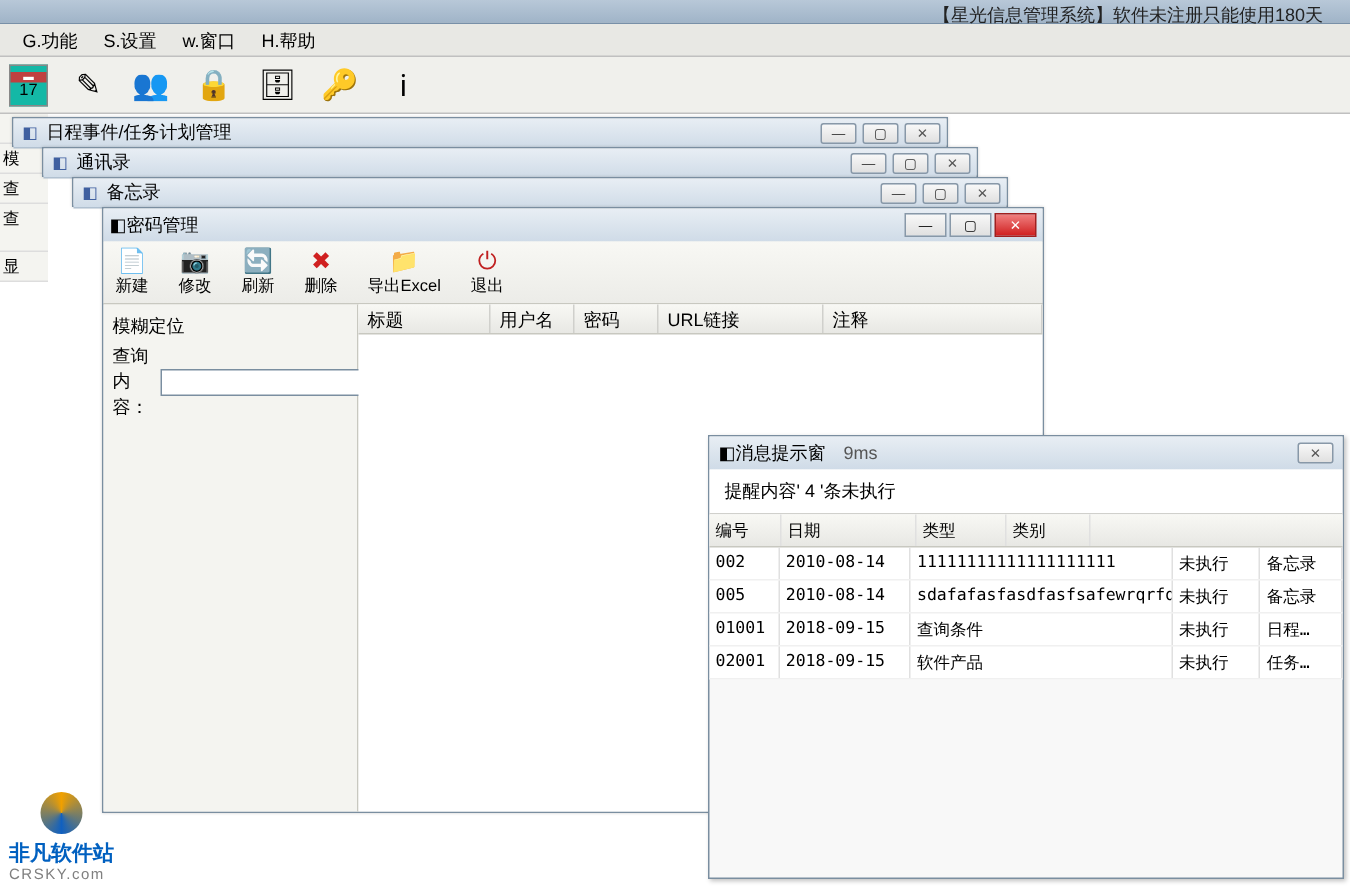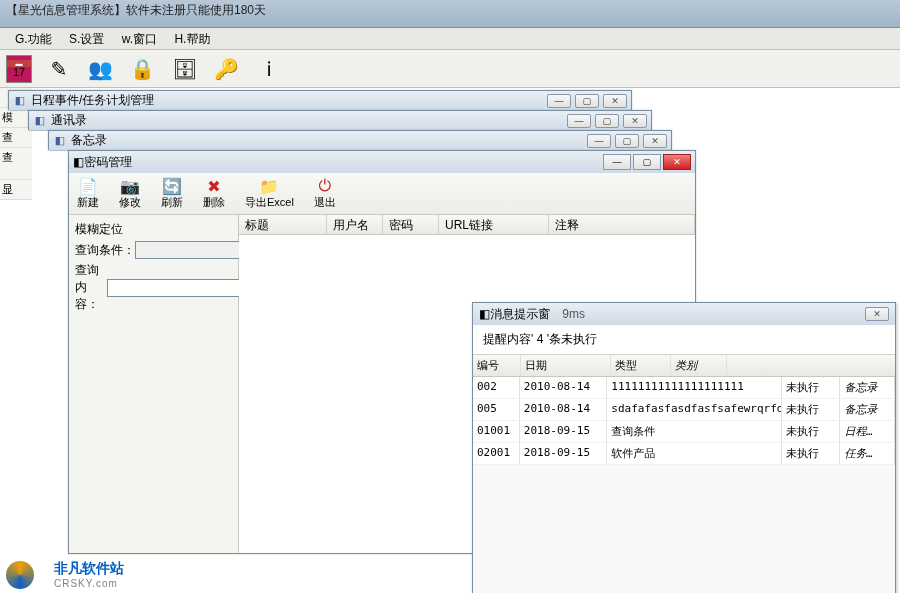--- a/index.html
+++ b/index.html
@@ -1,18 +1,18 @@
 <!DOCTYPE html>
 <html><head>
 <meta charset="utf-8">
 <style>
 * { box-sizing: border-box; margin: 0; padding: 0; }
 body { font-family: "Microsoft YaHei", SimSun, Arial, sans-serif; font-size: 12px; background: #fff; width: 900px; height: 593px; overflow: hidden; position: relative; }
 
-.main-titlebar { height: 28px; background: linear-gradient(#b8c8d8, #a0b4c8); border-bottom: 1px solid #7890a8; padding: 2px 6px; font-size: 12px; color: #222; }
+.main-titlebar { height: 16px; background: linear-gradient(#b8c8d8, #a0b4c8); border-bottom: 1px solid #7890a8; padding: 2px 18px; font-size: 12px; color: #222; text-align: right; }
 .main-menubar { height: 22px; background: #e8e8e4; border-bottom: 1px solid #c0c0c0; padding: 3px 15px; }
 .main-menubar span { margin-right: 14px; cursor: default; }
 .main-toolbar { height: 38px; background: #f0f0ec; border-bottom: 1px solid #c0c0c0; padding: 3px 6px; display: flex; align-items: center; gap: 12px; }
 .main-toolbar .ticon { width: 30px; height: 30px; display: inline-flex; align-items: center; justify-content: center; font-size: 20px; }
 
 .desktop { position: relative; width: 100%; height: calc(100% - 80px); background: #fff; }
 
 .mdiwin { position: absolute; background: #efefef; border: 1px solid #7a8ea0; box-shadow: 0 0 2px rgba(0,0,0,0.2); }
 .mdi-title { height: 20px; background: linear-gradient(#e8eef4, #d0dce8); border-bottom: 1px solid #b0c0d0; display: flex; align-items: center; padding: 0 4px; font-size: 12px; }
 .mdi-title .ticon-sm { width: 14px; height: 14px; margin-right: 4px; display: inline-flex; align-items: center; justify-content: center; color: #4060a0; font-size: 11px; }
@@ -46,41 +46,41 @@
 
 
 .notif { position: absolute; background: #f8f8f8; border: 1px solid #7a8ea0; box-shadow: 1px 1px 3px rgba(0,0,0,0.25); }
 .notif-title { height: 22px; background: linear-gradient(#e8eef4,#cfdbe7); display: flex; align-items: center; padding: 0 6px; font-size: 12px; }
 .notif-title .flex { flex: 1; }
 .notif-sub { padding: 6px 10px; font-size: 12px; border-bottom: 1px solid #d0d0cc; background: #fff; }
 .notif-table { background: #fff; font-size: 11px; }
 .notif-table .hdr { display: flex; background: linear-gradient(#f8f8f4,#e8e8e4); border-bottom: 1px solid #c8c8c0; }
 .notif-table .hdr span, .notif-table .trow span { padding: 3px 4px; border-right: 1px solid #e0e0e0; overflow: hidden; white-space: nowrap; }
 .notif-table .trow { display: flex; border-bottom: 1px solid #f0f0f0; font-family: SimSun, monospace; }
-.c0{width:48px;} .c1{width:90px;} .c2{width:180px;} .c3{width:60px;} .c4{width:56px;font-style:italic;}
-
-.watermark { position: absolute; left: 6px; bottom: 4px; display: flex; align-items: center; gap: 20px; font-size: 12px; }
+.c0{width:48px;} .c1{width:90px;} .c2{width:180px;} .c3{width:60px;} .c4{width:56px;}
+
+.watermark { position: absolute; left: 6px; bottom: 4px; display: flex; align-items: center; gap: 4px; font-size: 12px; flex-direction: column; }
 .watermark .logo { width: 28px; height: 28px; border-radius: 50%; background: conic-gradient(#f0a000,#1060c0,#f0a000); }
 .watermark .tx1 { color: #0060c0; font-weight: bold; font-size: 14px; }
 .watermark .tx2 { color: #808080; font-size: 10px; letter-spacing: 1px; }
 </style>
 </head>
 <body>
 
 <div class="main-titlebar">
   <span>【星光信息管理系统】软件未注册只能使用180天</span>
 </div>
 <div class="main-menubar">
   <span>G.功能</span>
   <span>S.设置</span>
   <span>w.窗口</span>
   <span>H.帮助</span>
 </div>
 <div class="main-toolbar">
-  <span class="ticon" style="border:1px solid #888;background:#be185d;width:26px;height:28px;font-size:11px;flex-direction:column;line-height:1;">
+  <span class="ticon" style="border:1px solid #888;background:#14b8a6;width:26px;height:28px;font-size:11px;flex-direction:column;line-height:1;">
       <span style="background:#c04040;color:#fff;width:100%;text-align:center;font-size:7px;">▬</span>
       <span>17</span>
     </span>
   <span class="ticon">✎</span>
   <span class="ticon">👥</span>
   <span class="ticon">🔒</span>
   <span class="ticon">🗄</span>
   <span class="ticon">🔑</span>
   <span class="ticon">ℹ</span>
 </div>
@@ -161,24 +161,20 @@
       <div class="pw-tbtn">
           <span class="ico" style="color:#c02020;">⏻</span>
           <span>退出</span>
         </div>
     </div>
     <div class="pw-body">
       <div class="pw-left">
         <div class="pw-left-search">
           <div>模糊定位</div>
           <div class="row">
-            <span>查询条件：</span>
-            <select value=""></select>
-          </div>
-          <div class="row">
             <span>查询内容：</span>
             <input type="text" value="" style="">
             <span class="sbtn">⚲</span>
           </div>
         </div>
         <div class="pw-tree">
           <div>⊞ <span>软件</span></div>
           <div>⊞ <span>手机</span></div>
         </div>
       </div>

